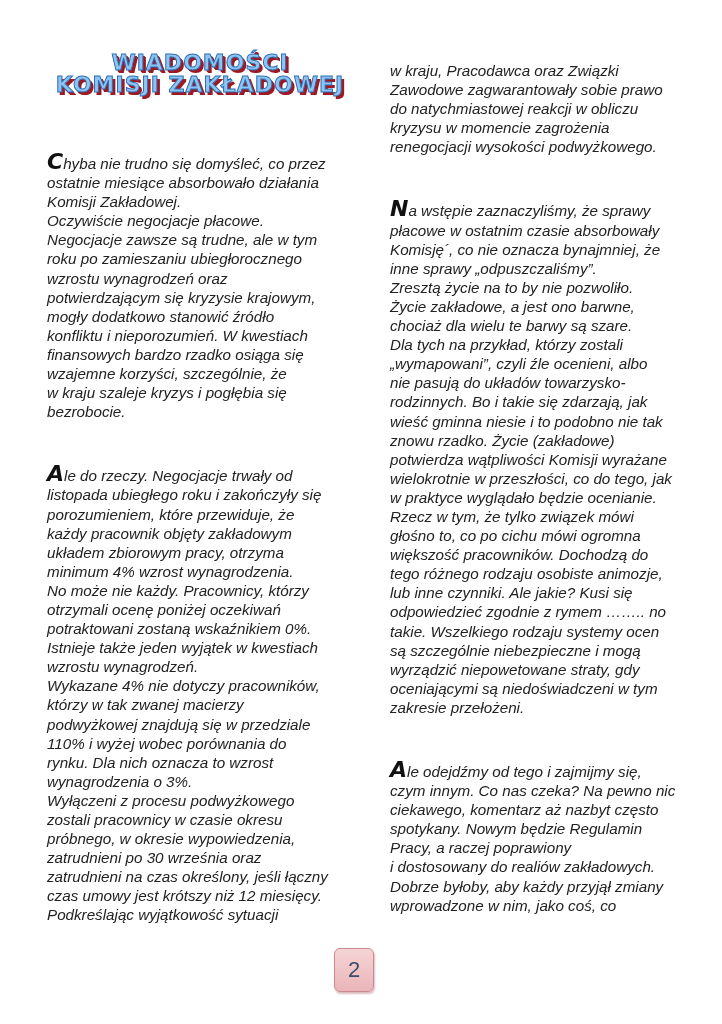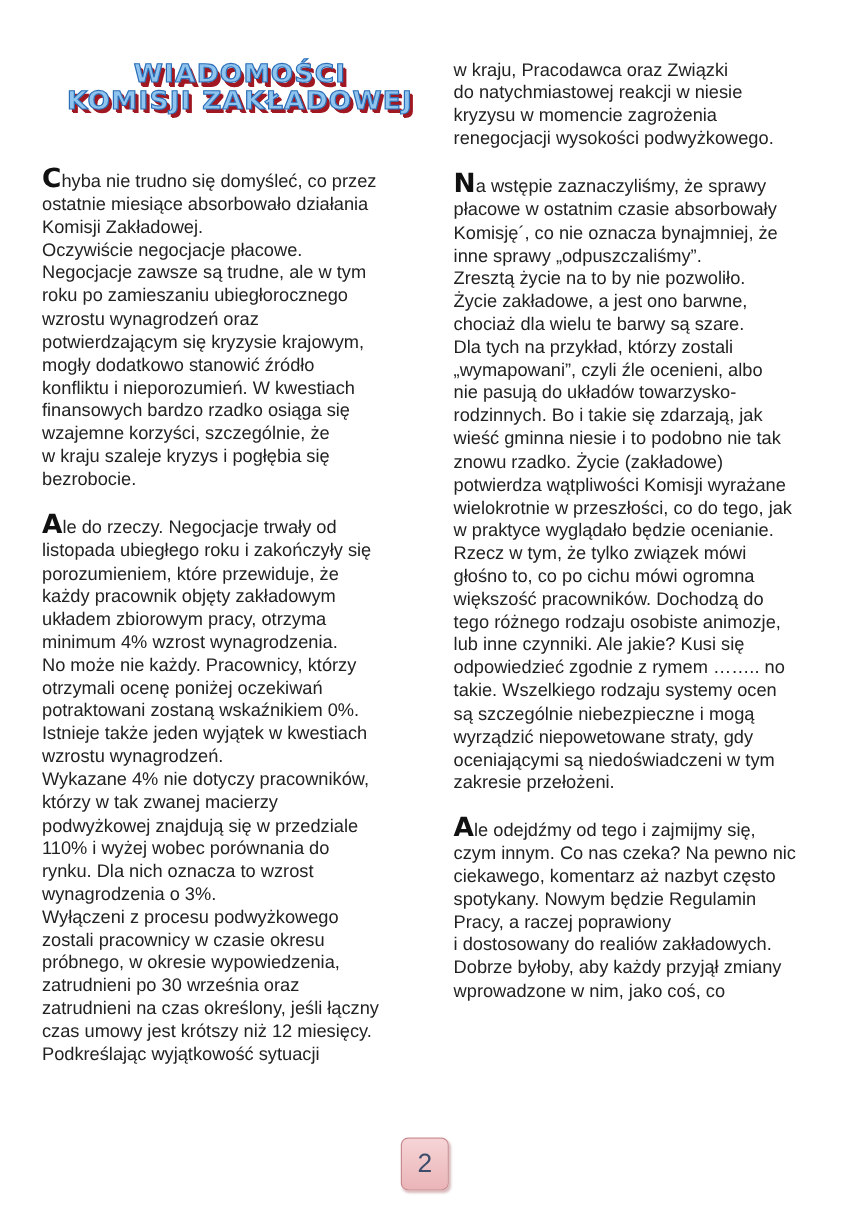--- a/index.html
+++ b/index.html
@@ -9,21 +9,21 @@
 
   .title-block { position: absolute; left: 55px; top: 52px; width: 290px; text-align: center; }
   .title-line { display: block; font-family: "DejaVu Sans", sans-serif; font-weight: bold;
                 font-size: 22px; line-height: 22px; letter-spacing: 1px; color: #8fc4ef;
                 -webkit-text-stroke: 1px #2c6fb8;
                 text-shadow: 2px 3px 0 #a01822, 3px 4px 0 #a01822; transform: scaleY(0.95); }
 
   .col { position: absolute; font-size: 15.2px; line-height: 19.1px; color: #222; }
   .col-left { left: 35px; top: 140px; width: 310px; }
   .col-right { left: 378px; top: 49px; width: 310px; }
-  .para { margin: 0; }
+  .para { margin: 12px; font-style: italic; }
   .para-gap { height: 19px; }
   .drop { font-family: "DejaVu Sans", sans-serif; font-weight: bold; font-size: 22px; color: #111; }
   .line { display: block; white-space: nowrap; }
 
   .page-number { position: absolute; left: 334px; top: 948px; width: 38px; height: 42px;
                  border: 1px solid #c98a8f; border-radius: 6px;
                  background: linear-gradient(180deg, #f6d4d6 0%, #eab5b8 100%);
                  box-shadow: 1px 2px 2px rgba(150,60,70,0.35);
                  display: flex; align-items: center; justify-content: center;
                  font-size: 22px; color: #3b4d6b; }
@@ -43,21 +43,21 @@
       <span class="drop">C</span><span class="">hyba nie trudno się domyśleć, co przez</span><span class="line">ostatnie miesiące absorbowało działania</span><span class="line">Komisji Zakładowej.</span><span class="line">Oczywiście negocjacje płacowe.</span><span class="line">Negocjacje zawsze są trudne, ale w tym</span><span class="line">roku po zamieszaniu ubiegłorocznego</span><span class="line">wzrostu wynagrodzeń oraz</span><span class="line">potwierdzającym się kryzysie krajowym,</span><span class="line">mogły dodatkowo stanowić źródło</span><span class="line">konfliktu i nieporozumień.  W kwestiach</span><span class="line">finansowych bardzo rzadko osiąga się</span><span class="line">wzajemne korzyści, szczególnie, że</span><span class="line">w kraju szaleje kryzys i pogłębia się</span><span class="line">bezrobocie.</span>
     </p>
     <div class="para-gap"></div>
     <p class="para" id="lp2">
       <span class="drop">A</span><span class="">le do rzeczy. Negocjacje trwały od</span><span class="line">listopada ubiegłego roku i zakończyły się</span><span class="line">porozumieniem, które przewiduje, że</span><span class="line">każdy pracownik objęty zakładowym</span><span class="line">układem zbiorowym pracy, otrzyma</span><span class="line">minimum 4% wzrost wynagrodzenia.</span><span class="line">No może nie każdy.  Pracownicy, którzy</span><span class="line">otrzymali ocenę poniżej oczekiwań</span><span class="line">potraktowani zostaną wskaźnikiem 0%.</span><span class="line">Istnieje także jeden wyjątek w kwestiach</span><span class="line">wzrostu wynagrodzeń.</span><span class="line">Wykazane 4% nie dotyczy pracowników,</span><span class="line">którzy w tak zwanej macierzy</span><span class="line">podwyżkowej znajdują się w przedziale</span><span class="line">110% i wyżej wobec porównania do</span><span class="line">rynku. Dla nich oznacza to wzrost</span><span class="line">wynagrodzenia o 3%.</span><span class="line">Wyłączeni z procesu podwyżkowego</span><span class="line">zostali pracownicy w czasie okresu</span><span class="line">próbnego, w okresie wypowiedzenia,</span><span class="line">zatrudnieni po 30 września oraz</span><span class="line">zatrudnieni na czas określony, jeśli łączny</span><span class="line">czas umowy jest krótszy niż 12 miesięcy.</span><span class="line">Podkreślając wyjątkowość sytuacji</span>
     </p>
   </div>
 
   <div class="col col-right">
     <p class="para">
-      <span class="">w kraju, Pracodawca oraz Związki</span><span class="line">do natychmiastowej reakcji w niesie</span><span class="line">kryzysu w momencie zagrożenia</span><span class="line">renegocjacji wysokości podwyżkowego.</span>
+      <span class="">w kraju, Pracodawca oraz Związki</span><span class="line">Zawodowe zagwarantowały sobie prawo</span><span class="line">do natychmiastowej reakcji w obliczu</span><span class="line">kryzysu w momencie zagrożenia</span><span class="line">renegocjacji wysokości podwyżkowego.</span>
     </p>
     <div class="para-gap"></div>
     <p class="para">
       <span class="drop">N</span><span class="">a wstępie zaznaczyliśmy, że sprawy</span><span class="line">płacowe w ostatnim czasie absorbowały</span><span class="line">Komisję´, co nie oznacza bynajmniej, że</span><span class="line">inne sprawy „odpuszczaliśmy”.</span><span class="line">Zresztą życie na to by nie pozwoliło.</span><span class="line">Życie zakładowe, a jest ono barwne,</span><span class="line">chociaż dla wielu te barwy są szare.</span><span class="line">Dla tych na przykład, którzy zostali</span><span class="line">„wymapowani”, czyli źle ocenieni, albo</span><span class="line">nie pasują do układów towarzysko-</span><span class="line">rodzinnych. Bo i takie się zdarzają, jak</span><span class="line">wieść gminna niesie i to podobno nie tak</span><span class="line">znowu rzadko. Życie (zakładowe)</span><span class="line">potwierdza wątpliwości Komisji wyrażane</span><span class="line">wielokrotnie w przeszłości, co do tego, jak</span><span class="line">w praktyce wyglądało będzie ocenianie.</span><span class="line">Rzecz w tym, że tylko związek mówi</span><span class="line">głośno to, co po cichu mówi ogromna</span><span class="line">większość pracowników. Dochodzą do</span><span class="line">tego różnego rodzaju osobiste animozje,</span><span class="line">lub inne czynniki. Ale jakie? Kusi się</span><span class="line">odpowiedzieć zgodnie z rymem …….. no</span><span class="line">takie. Wszelkiego rodzaju systemy ocen</span><span class="line">są szczególnie niebezpieczne i mogą</span><span class="line">wyrządzić niepowetowane straty, gdy</span><span class="line">oceniającymi są niedoświadczeni w tym</span><span class="line">zakresie przełożeni.</span>
     </p>
     <div class="para-gap"></div>
     <p class="para">
       <span class="drop">A</span><span class="">le odejdźmy od tego i zajmijmy się,</span><span class="line">czym innym. Co nas czeka? Na pewno nic</span><span class="line">ciekawego, komentarz aż nazbyt często</span><span class="line">spotykany. Nowym będzie Regulamin</span><span class="line">Pracy, a raczej poprawiony</span><span class="line">i dostosowany do realiów zakładowych.</span><span class="line">Dobrze byłoby, aby każdy przyjął zmiany</span><span class="line">wprowadzone w nim, jako coś, co</span>
     </p>
   </div>

